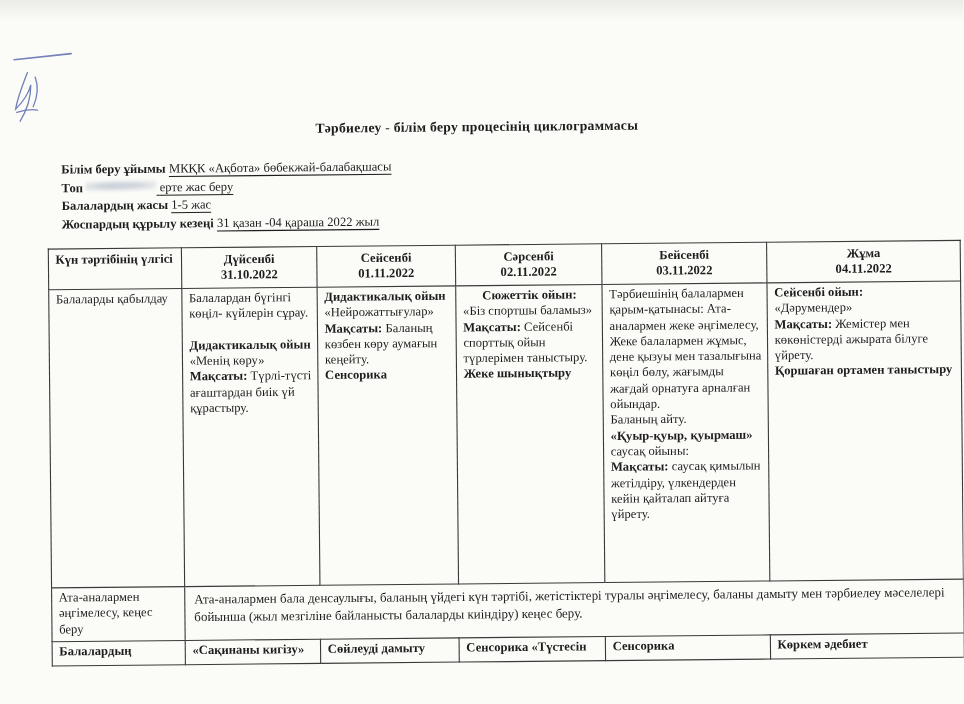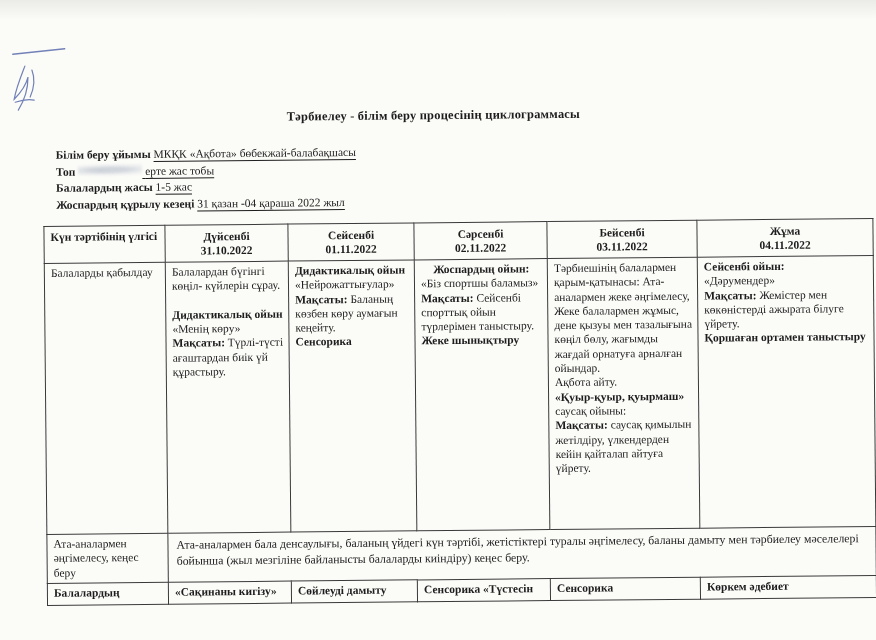--- a/index.html
+++ b/index.html
@@ -81,21 +81,21 @@
 
   <div class="doc-title">Тәрбиелеу - білім беру процесінің циклограммасы</div>
 
   <div class="meta">
     <div>
       <span class="lbl">Білім беру ұйымы</span>
       <span class="u">МКҚК «Ақбота» бөбекжай-балабақшасы</span>
     </div>
     <div>
       <span class="lbl">Топ</span>
-      <span class="u"><span class="erased"></span> <span>ерте жас тобы</span></span>
+      <span class="u"><span class="erased"></span> <span>ерте жас беру</span></span>
     </div>
     <div>
       <span class="lbl">Балалардың жасы</span>
       <span class="u">1-5 жас</span>
     </div>
     <div>
       <span class="lbl">Жоспардың құрылу кезеңі</span>
       <span class="u">31 қазан -04 қараша 2022 жыл</span>
     </div>
   </div>
@@ -142,28 +142,28 @@
             <div class="ln"><span>«Менің көру»</span></div>
             <div class="ln"><span class="b">Мақсаты:</span><span> Түрлі-түсті ағаштардан биік үй құрастыру.</span></div>
           </td>
       <td>
             <div class="ln"><span class="b">Дидактикалық ойын</span></div>
             <div class="ln"><span>«Нейрожаттығулар»</span></div>
             <div class="ln"><span class="b">Мақсаты:</span><span> Баланың көзбен көру аумағын кеңейту.</span></div>
             <div class="ln"><span class="b">Сенсорика</span></div>
           </td>
       <td>
-            <div class="ln" style="text-align: center;"><span class="b">Жоспардың ойын:</span></div>
+            <div class="ln" style="text-align: center;"><span class="b">Сюжеттік ойын:</span></div>
             <div class="ln"><span>«Біз спортшы баламыз»</span></div>
             <div class="ln"><span class="b">Мақсаты:</span><span> Сейсенбі спорттық ойын түрлерімен таныстыру.</span></div>
             <div class="ln"><span class="b">Жеке шынықтыру</span></div>
           </td>
       <td>
             <div class="ln"><span>Тәрбиешінің балалармен қарым-қатынасы: Ата-аналармен  жеке әңгімелесу,  Жеке балалармен жұмыс, дене қызуы мен тазалығына көңіл бөлу, жағымды  жағдай орнатуға арналған ойындар.</span></div>
-            <div class="ln"><span>Ақбота айту.</span></div>
+            <div class="ln"><span>Баланың айту.</span></div>
             <div class="ln"><span class="b"> «Қуыр-қуыр, қуырмаш»</span><span> саусақ ойыны:</span></div>
             <div class="ln"><span class="b">Мақсаты:</span><span>  саусақ қимылын жетілдіру, үлкендерден кейін қайталап айтуға үйрету.</span></div>
           </td>
       <td>
             <div class="ln"><span class="b">Сейсенбі ойын:</span></div>
             <div class="ln"><span>«Дәрумендер»</span></div>
             <div class="ln"><span class="b">Мақсаты:</span><span> Жемістер мен көкөністерді ажырата білуге үйрету.</span></div>
             <div class="ln"><span class="b">Қоршаған ортамен таныстыру</span></div>
           </td>
     </tr>

